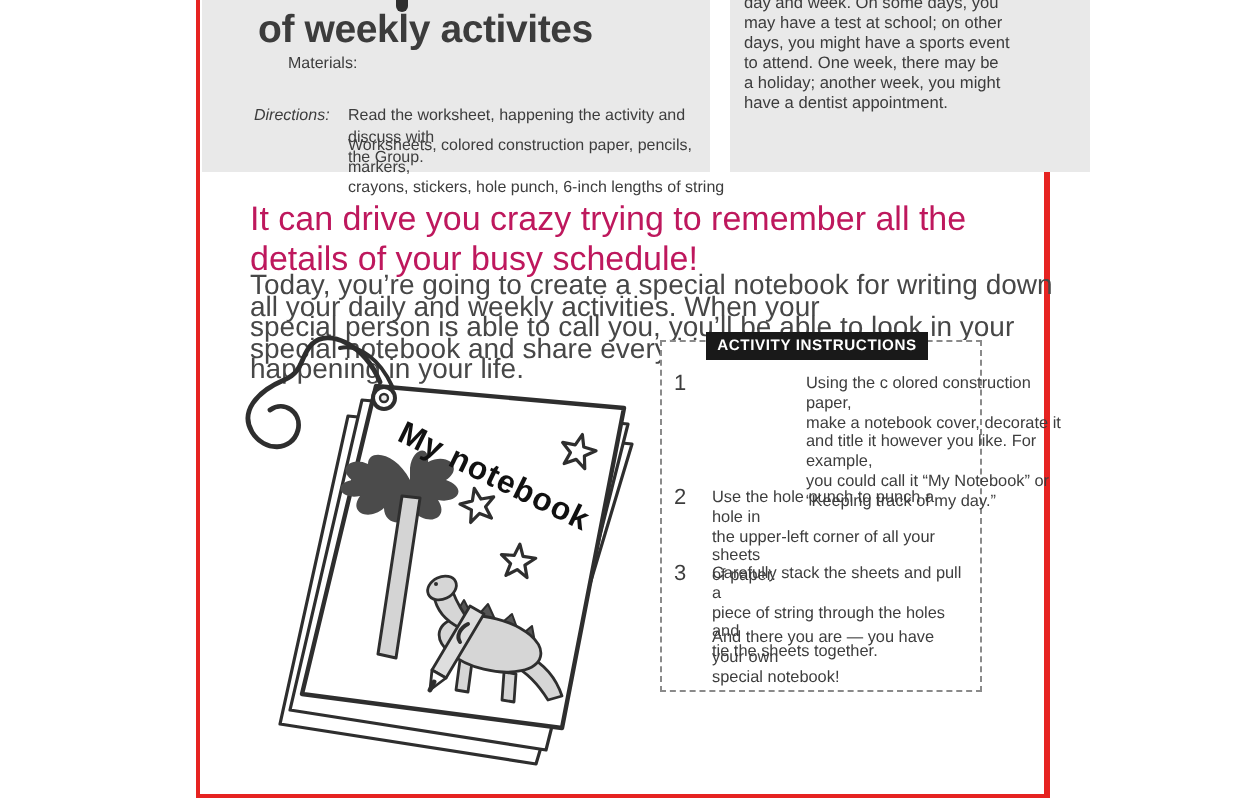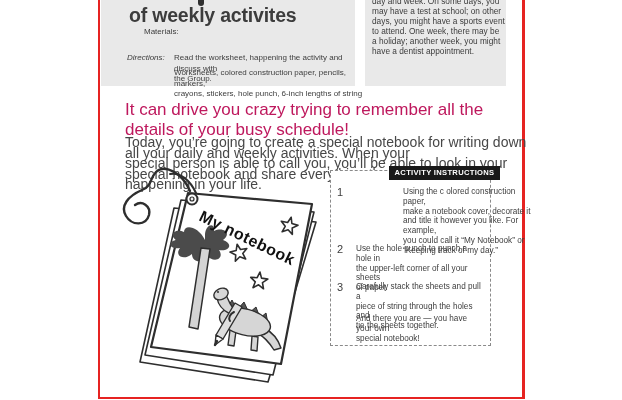--- a/index.html
+++ b/index.html
@@ -14,30 +14,30 @@
   .header-box{left:101px;top:0;width:254px;height:86px;background:#e9e9e9;}
   .title-fragment{left:198px;top:0;width:6px;height:6px;background:#2f2f2f;border-radius:0 0 3px 3px;}
   .header-title{left:129px;top:4px;font-size:19.5px;font-weight:bold;color:#3c3c3c;letter-spacing:-0.2px;}
   .meta-label{font-size:8px;color:#3d3d3d;}
   .meta-value{font-size:8px;line-height:10.5px;color:#3d3d3d;white-space:pre-line;}
   .materials-label{left:144px;top:27px;}
   .materials-value{left:174px;top:27px;width:190px;margin-top:41px;}
   .directions-label{left:127px;top:53px;font-style:italic;}
   .directions-value{left:174px;top:53px;width:190px;}
   
-  .sidebar-box{left:365px;top:0;width:141px;height:86px;background:#e9e9e9;overflow:hidden;}
+  .sidebar-box{left:365px;top:0;width:141px;height:86px;background:#e9e9e9;overflow:hidden;padding-left:39px;}
   .sidebar-text{position:absolute;left:7px;top:-4px;width:141px;font-size:8.3px;line-height:10px;
                 color:#3c3c3c;white-space:pre-line;}
   
   .intro-bold{left:125px;top:100px;width:402px;font-size:17px;font-weight:normal;color:#be185d;}
   .intro-para{left:125px;top:137px;width:404px;font-size:14px;line-height:10.5px;color:#474747;white-space:pre-line;}
   
   .activity-border{left:330px;top:170px;width:159px;height:174px;border:1px dashed #8a8a8a;background:#fff;}
   .activity-title{left:353px;top:166px;width:111px;height:14px;background:#191919;color:#fff;
-                  font-size:7.6px;font-weight:bold;letter-spacing:0.3px;text-align:center;line-height:14.5px;margin-left:36px;}
+                  font-size:7.6px;font-weight:bold;letter-spacing:0.3px;text-align:center;line-height:14.5px;}
   .step-num{font-size:11px;color:#3d3d3d;width:14px;}
   .step-text{font-size:8.2px;line-height:9.8px;color:#3d3d3d;white-space:pre-line;width:128px;}
   .step1-num{left:337px;top:186px;} .step1-text{left:356px;top:187px;margin-left:47px;}
   .step2-num{left:337px;top:243px;} .step2-text{left:356px;top:244px;}
   .step3-num{left:337px;top:281px;} .step3-text{left:356px;top:282px;}
   .closing-text{left:356px;top:314px;}
 </style>
 </head>
 <body>
 

